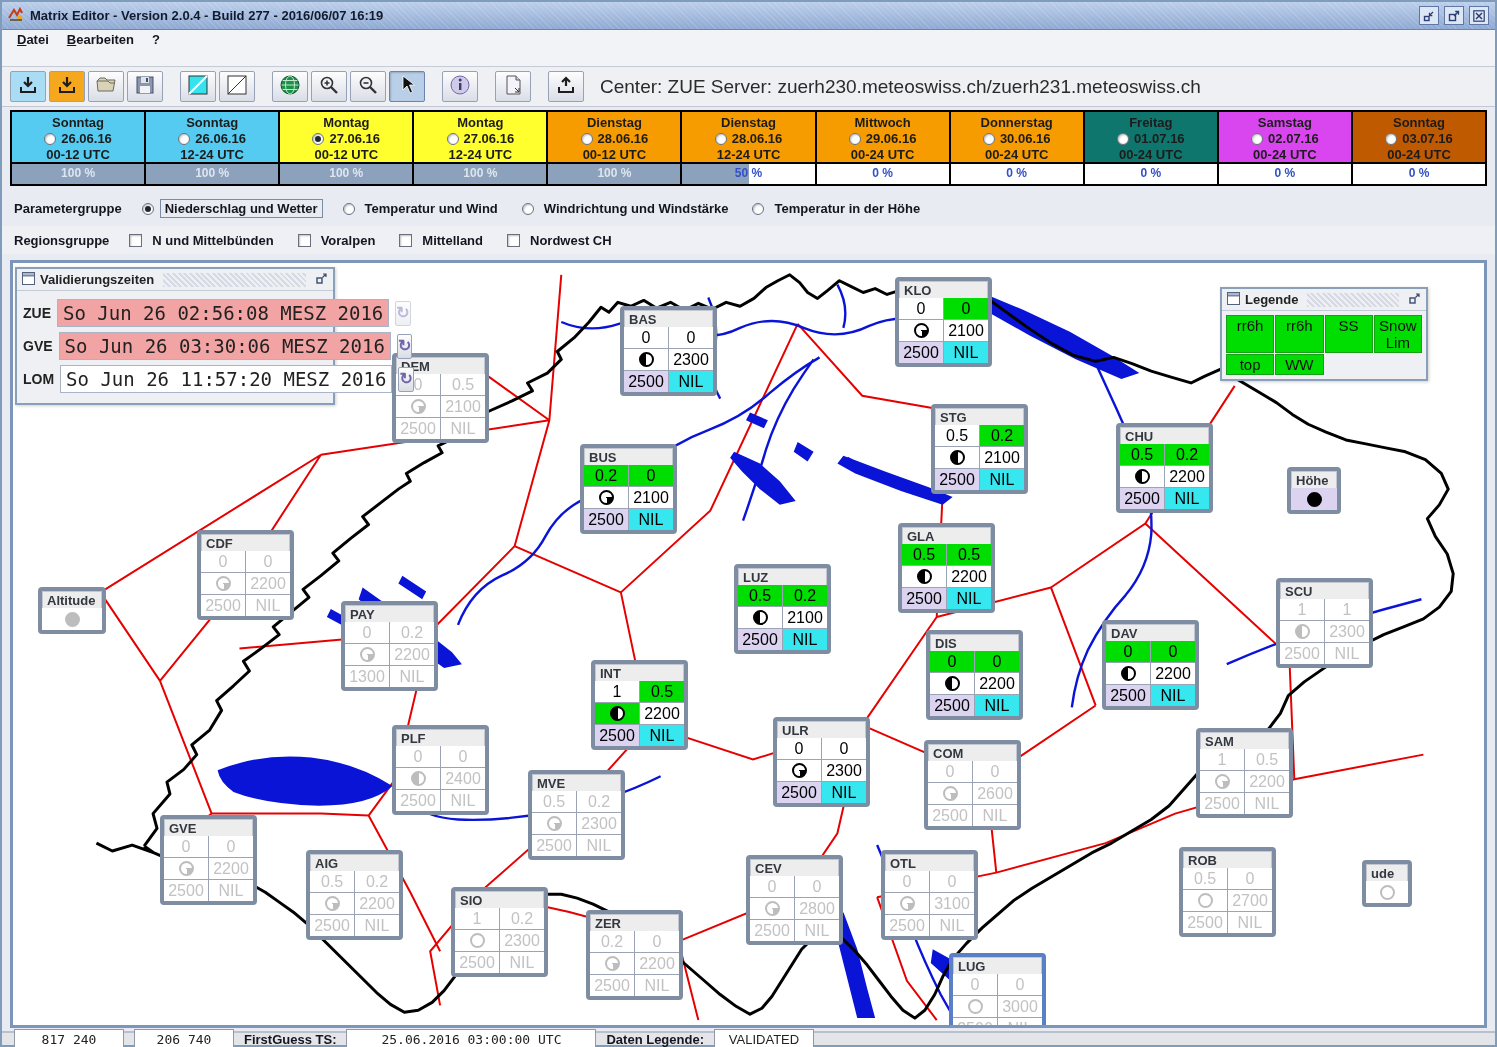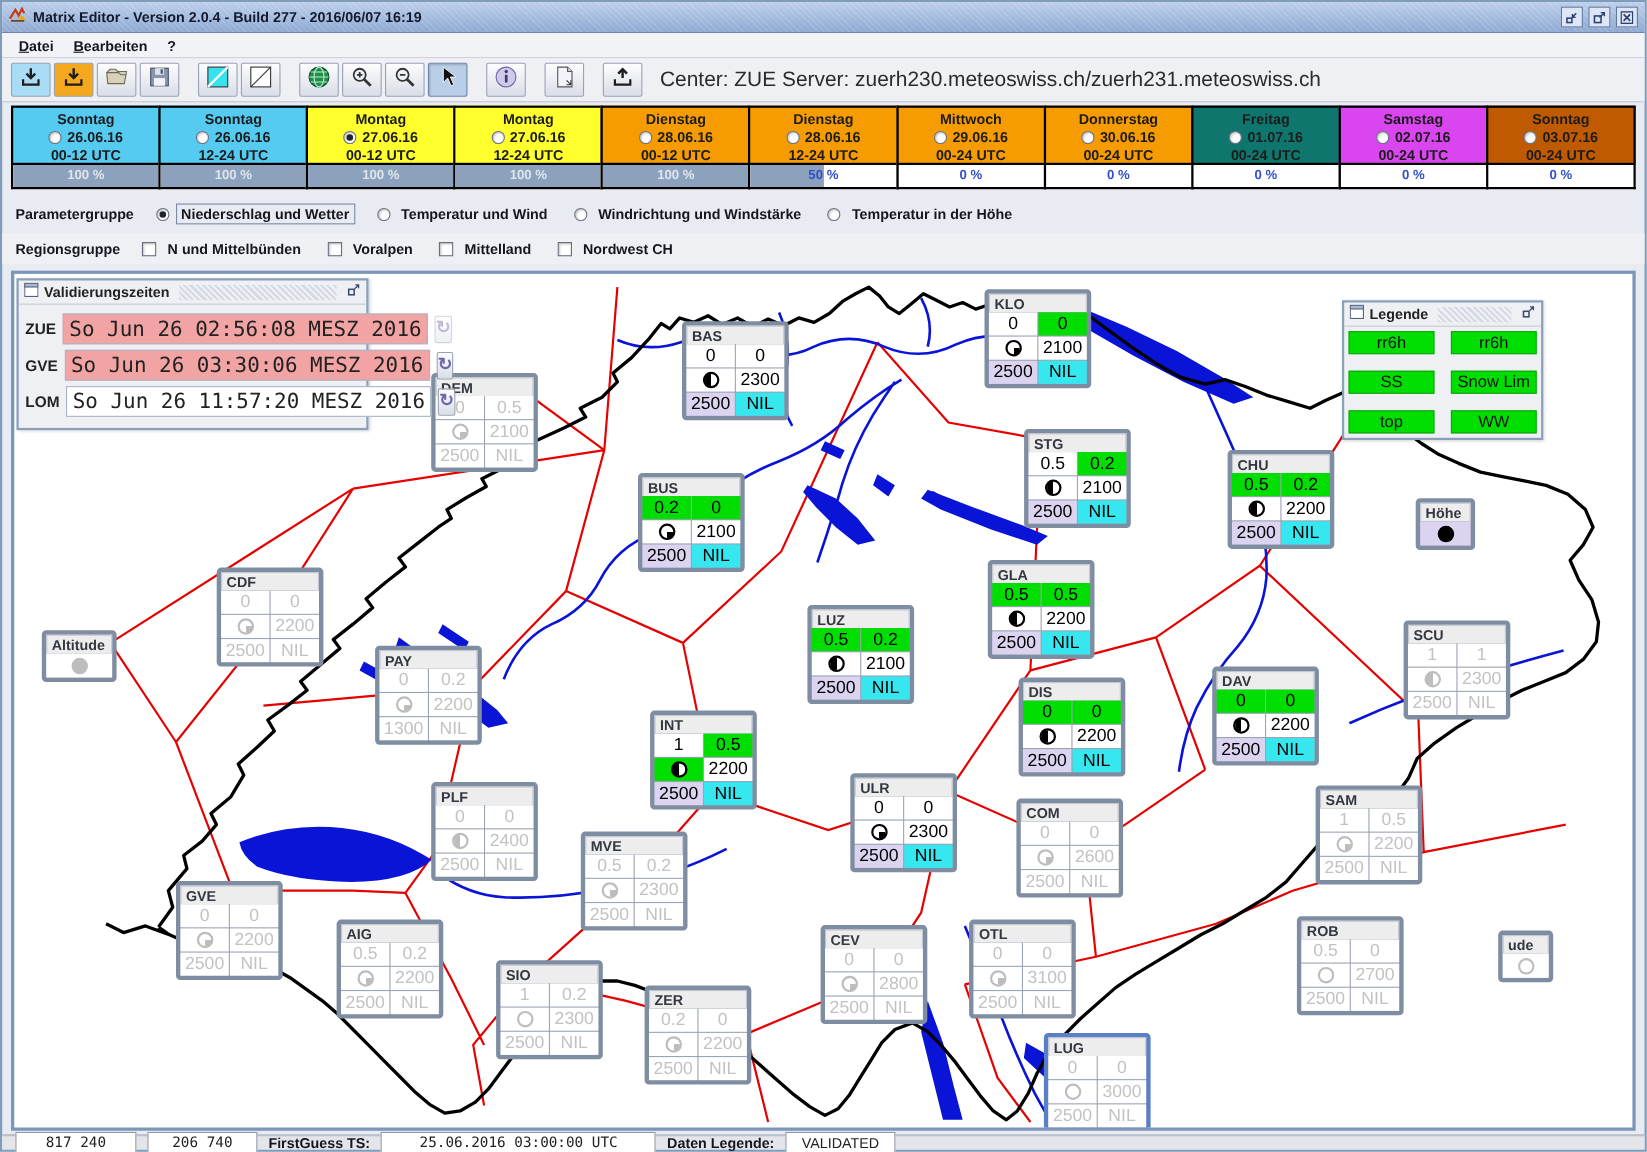--- a/index.html
+++ b/index.html
@@ -7,21 +7,21 @@
 body{font-family:"Liberation Sans",sans-serif;background:#aebedd}
 .window{position:absolute;inset:0;border:2px solid #7f9dbb;background:#e9ebf2;display:flex;flex-direction:column}
 
 .titlebar{height:28px;display:flex;align-items:center;gap:6px;padding:0 6px;
  background:linear-gradient(#bccfeb,#8fa9d2);border-bottom:1px solid #6d84ac;
  background-image:repeating-linear-gradient(45deg,#ffffff22 0 1px,transparent 1px 4px),linear-gradient(#bccfeb,#8fa9d2)}
 .title{font-weight:bold;font-size:13px;color:#121a2e;white-space:nowrap}
 .winbtns{margin-left:auto;display:flex;gap:5px}
 .winbtn{width:20px;height:19px;background:#dde6f4;border:1px solid #5f77a4;display:flex;align-items:center;justify-content:center;cursor:default}
 
-.menubar{height:23px;background:#f2f3f7;border-bottom:1px solid #c6cbd8;display:flex;align-items:center;padding:0 6px;font-weight:bold;font-size:13px;color:#15151f}
+.menubar{height:37px;background:#f2f3f7;border-bottom:1px solid #c6cbd8;display:flex;align-items:flex-start;padding:0 6px;font-weight:bold;font-size:13px;color:#15151f}
 .menu-item{padding:2px 9px}
 
 .toolbar{height:40px;display:flex;align-items:center;padding:3px 8px;background:#eef0f4;border-bottom:1px solid #c0c6d4}
 .tbwrap{display:flex;align-items:center;gap:3px}
 .tb{width:36px;height:31px;border:1px solid #98a2b6;border-radius:2px;background:linear-gradient(#fdfdfe,#d9dde6);
  display:flex;align-items:center;justify-content:center}
 .tb svg{width:22px;height:22px}
 .tb.gap{margin-left:14px}
 .tb.sel{background:#b9cfe8;border-color:#6d84ac;box-shadow:inset 1px 1px 2px #00000030}
 .server{margin-left:16px;font-size:19px;color:#2b2b2b;white-space:nowrap}
@@ -77,21 +77,21 @@
 .ptitle .txt{font-size:13px;font-weight:bold;color:#222;white-space:nowrap}
 .ptitle .tex{flex:1;height:14px;margin:0 4px;background:repeating-linear-gradient(45deg,#d6dae4 0 2px,#eef0f4 2px 4px)}
 .vrows{padding:3px 4px 5px}
 .vrow{display:flex;align-items:center;gap:6px;margin:5px 2px}
 .vlab{width:34px;font-size:14px;font-weight:bold;color:#222}
 .vfield{flex:1;font-family:"DejaVu Sans Mono",monospace;font-size:19px;padding:2px 5px;border:1px solid #aab4c8;background:#fff;color:#222;white-space:nowrap}
 .vfield.pink{background:var(--pink)}
 .vbtn{width:44px;height:25px;border:1px solid #98a2b6;border-radius:2px;background:linear-gradient(#fdfdfe,#d9dde6);display:flex;align-items:center;justify-content:center}
 .vbtn:disabled{opacity:.45}
 .vglyph{font-size:16px;font-weight:bold;color:#6f66aa;line-height:1}
-.lgrid{display:grid;grid-template-columns:1fr 1fr;gap:15px;padding:4px}
+.lgrid{display:grid;grid-template-columns:1fr 1fr 1fr 1fr;gap:1px;padding:4px}
 .lcell{background:var(--green);border:1px solid #17a017;text-align:center;font-size:15px;color:#111;padding:1px 0}
 
 .statusbar{height:14px;display:flex;align-items:center;gap:10px;padding:0 12px;background:#e4e5e8;border-top:2px solid #b9bfcc}
 .sf{background:#fff;border:1px solid #8f99a8;height:20px;display:flex;align-items:center;justify-content:center;font-family:"DejaVu Sans Mono",monospace;font-size:13px;color:#222}
 .slab{font-size:13px;font-weight:bold;color:#15151f;white-space:nowrap}
 .sf.w1{width:110px}.sf.w2{width:100px}.sf.w3{width:250px}.sf.w4{width:100px;font-family:"Liberation Sans",sans-serif}
 </style>
 </head>
 <body>
 
@@ -862,21 +862,21 @@
           <div class="vrow">
             <span class="vlab">LOM</span>
             <span class="vfield">So Jun 26 11:57:20 MESZ 2016</span>
             <button class="vbtn">
               <span class="vglyph">↻</span>
             </button>
           </div>
         </div>
     </div>
 
-    <div class="panel" style="left:1207px;top:24px;width:183px">
+    <div class="panel" style="left:1207px;top:24px;width:208px">
       <div class="ptitle">
         <span><svg width="13" height="13" viewBox="0 0 13 13">
               <rect x="0.5" y="0.5" width="12" height="12" fill="#fff" stroke="#55627e"></rect>
               <rect x="0.5" y="0.5" width="12" height="3.4" fill="#aab8d0" stroke="#55627e"></rect>
             </svg></span>
         <span class="txt">Legende</span>
         <span class="tex"></span>
         <span><svg width="13" height="13" viewBox="0 0 13 13">
               <rect x="2" y="6" width="5" height="5" fill="none" stroke="#3c4a6e" stroke-width="1.4"></rect>
               <path d="M11 2L7.5 5.5M8 2h3v3" fill="none" stroke="#3c4a6e" stroke-width="1.2"></path>

